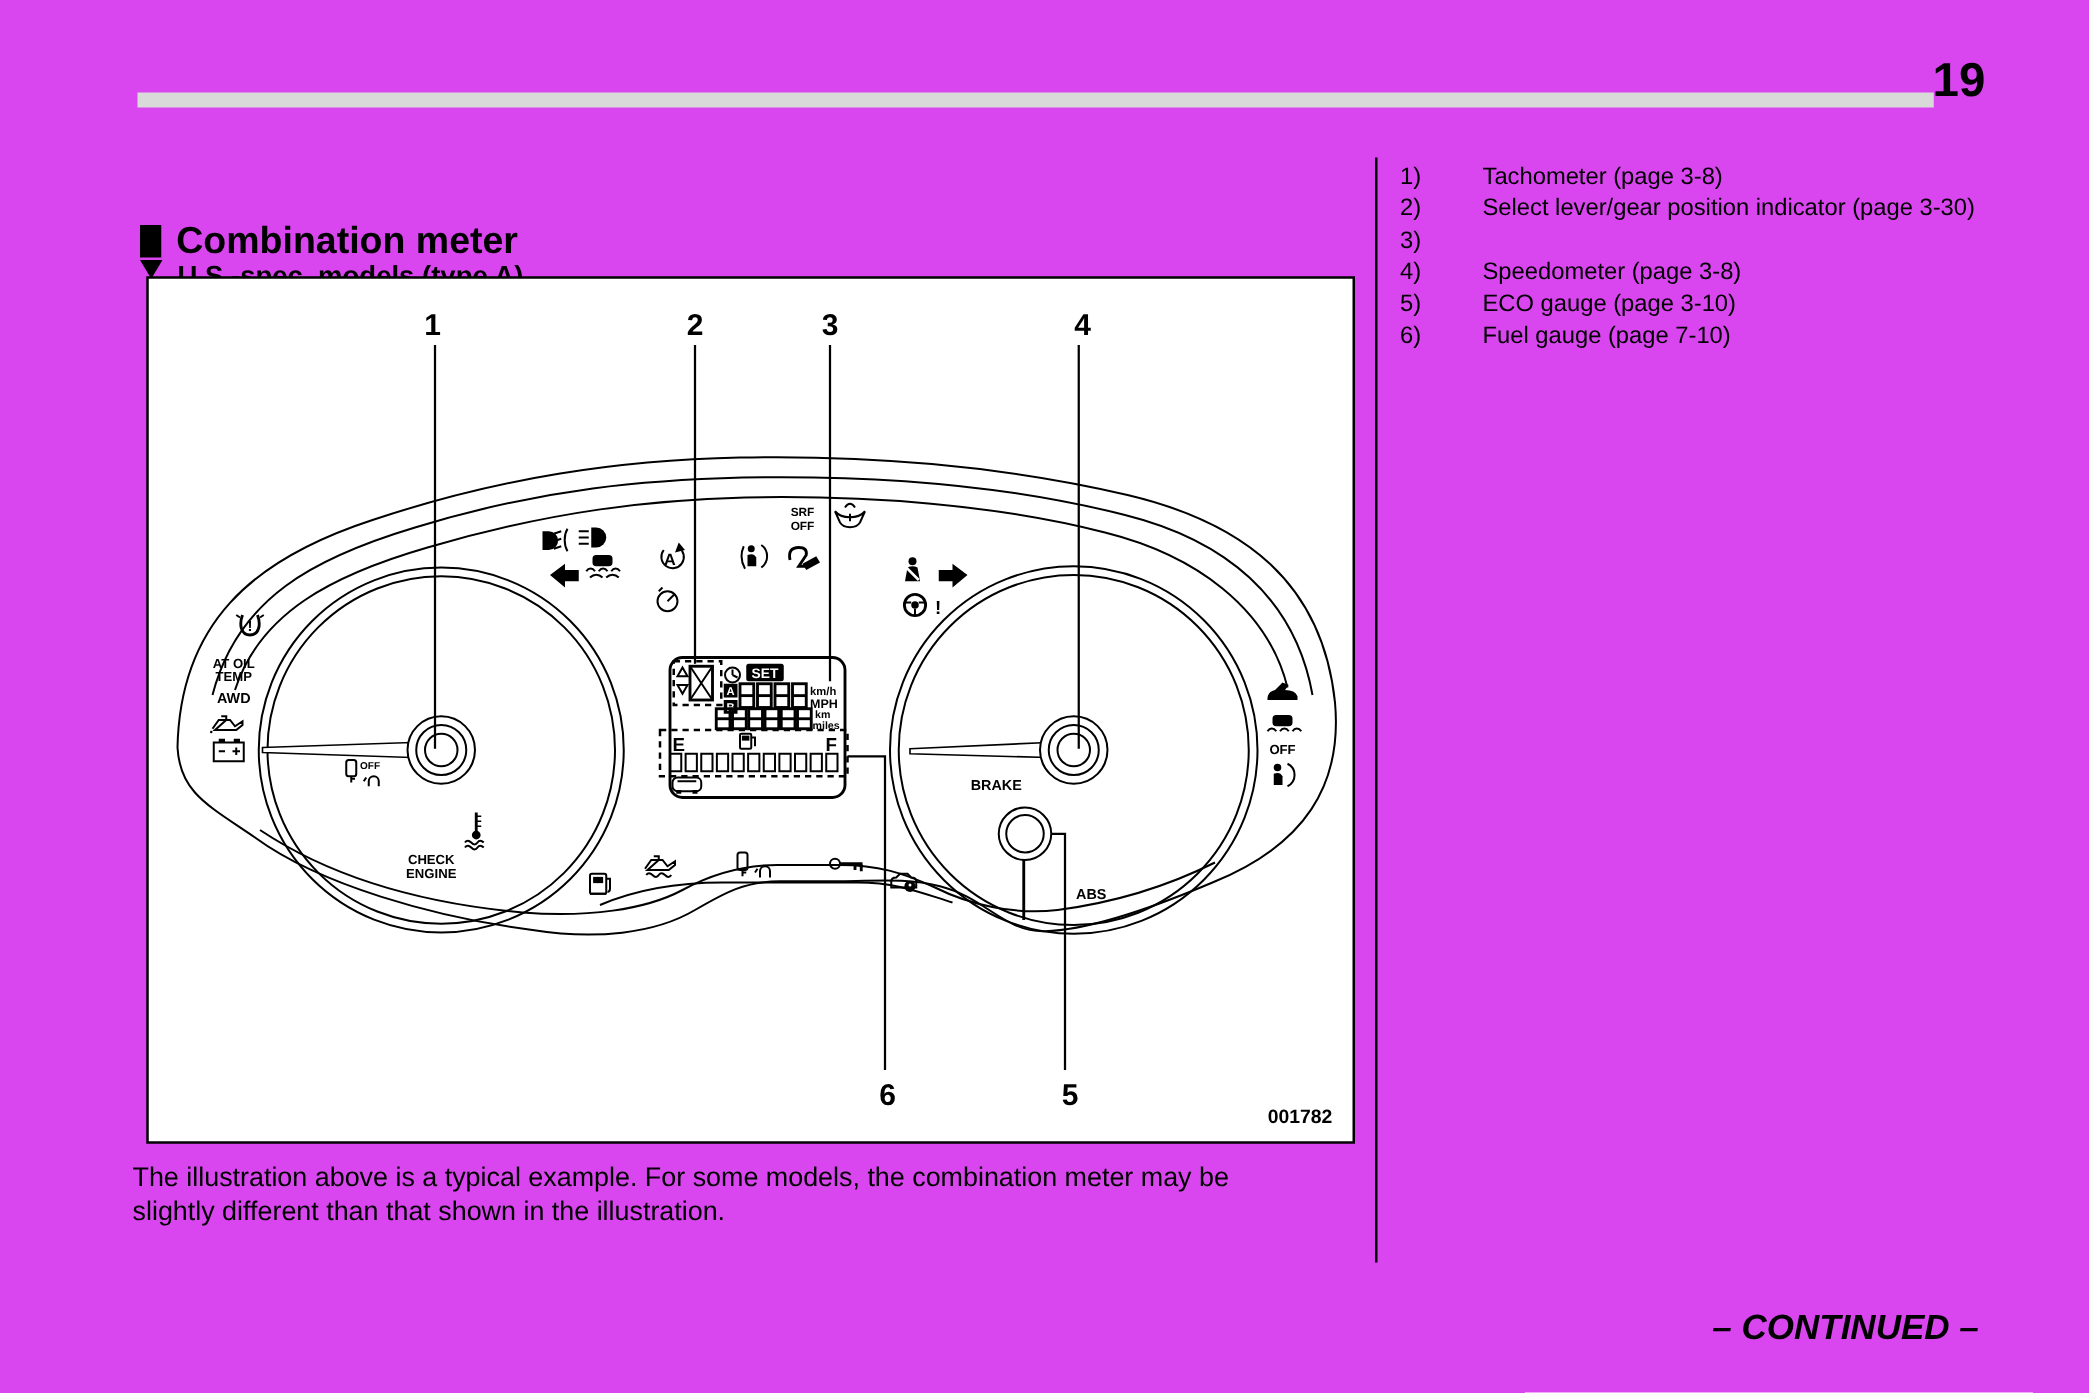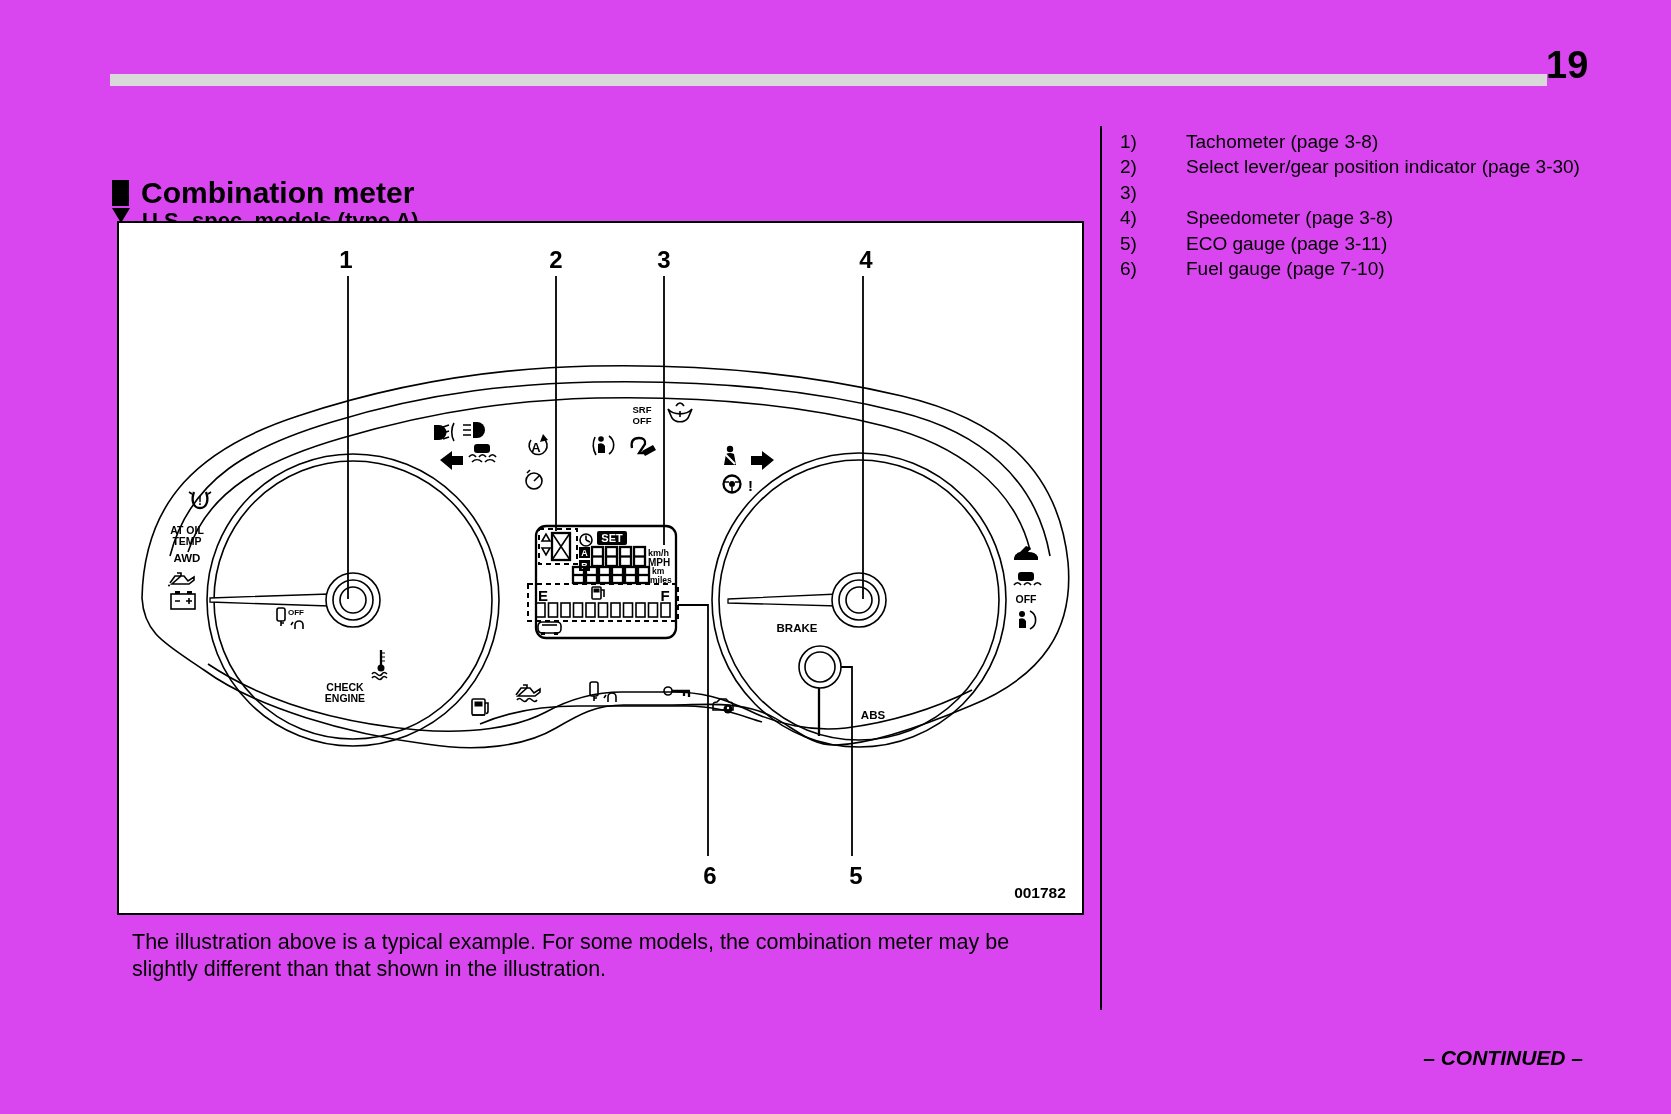--- a/index.html
+++ b/index.html
@@ -12,22 +12,22 @@
   .title-text{font-size:30px;font-weight:bold;}
   .subtitle-row{position:absolute;left:112px;top:184px;display:flex;align-items:flex-start;margin-top:24px;}
   .subtitle-tri{width:0;height:0;border-left:9px solid transparent;border-right:9px solid transparent;
                 border-top:15px solid #000;margin-right:12px;}
   .subtitle-text{font-size:22px;font-weight:bold;}
   .divider{position:absolute;left:1100px;top:126px;width:2px;height:884px;background:#000;}
   .legend{position:absolute;left:1120px;top:129px;width:460px;font-size:19px;line-height:25.4px;}
   .legend-item{display:flex;}
   .legend-num{width:48px;flex:0 0 48px;}
   .legend-label{width:400px;margin-left:18px;}
-  .caption{position:absolute;left:132px;top:929px;width:912px;font-size:21.5px;line-height:27px;}
-  .continued{position:absolute;right:88px;top:1046px;font-size:21px;font-weight:bold;font-style:italic;}
+  .caption{position:absolute;left:106px;top:929px;width:912px;font-size:21.5px;line-height:27px;}
+  .continued{position:absolute;right:88px;top:1046px;font-size:28px;font-weight:bold;font-style:italic;}
   svg.fig{position:absolute;left:0;top:0;}
   .ln{stroke:#000;fill:none;stroke-width:1.6;}
   .thk{stroke-width:2.3;}
   .thin{stroke-width:1.2;}
   .fillb{fill:#000;stroke:none;}
   .wln{stroke:#fff;fill:none;stroke-width:2;}
   .dash{stroke-dasharray:5 4;stroke-width:2;}
   .lbl{fill:#000;stroke:none;font-weight:bold;font-family:"Liberation Sans",sans-serif;}
   .wlbl{fill:#fff;stroke:none;font-weight:bold;font-family:"Liberation Sans",sans-serif;}
   .callout{fill:#000;stroke:none;font-weight:bold;font-size:24px;text-anchor:middle;
@@ -67,21 +67,21 @@
     </div>
     <div class="legend-item">
       <span class="legend-num">3)</span>
     </div>
     <div class="legend-item">
       <span class="legend-num">4)</span>
       <span class="legend-label">Speedometer (page 3-8)</span>
     </div>
     <div class="legend-item">
       <span class="legend-num">5)</span>
-      <span class="legend-label">ECO gauge (page 3-11)</span>
+      <span class="legend-label">ECO gauge (page 3-10)</span>
     </div>
     <div class="legend-item">
       <span class="legend-num">6)</span>
       <span class="legend-label">Fuel gauge (page 7-10)</span>
     </div>
   </div>
 
   <svg class="fig" width="1671" height="1114" viewBox="0 0 1671 1114">
 
     <rect x="118" y="222" width="965" height="692" fill="#fff" stroke="#000" stroke-width="2"></rect>

